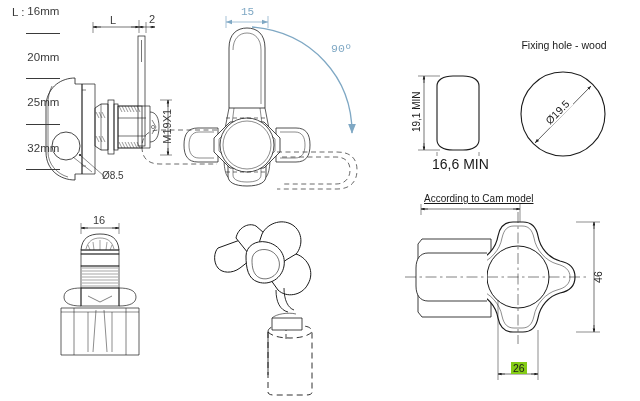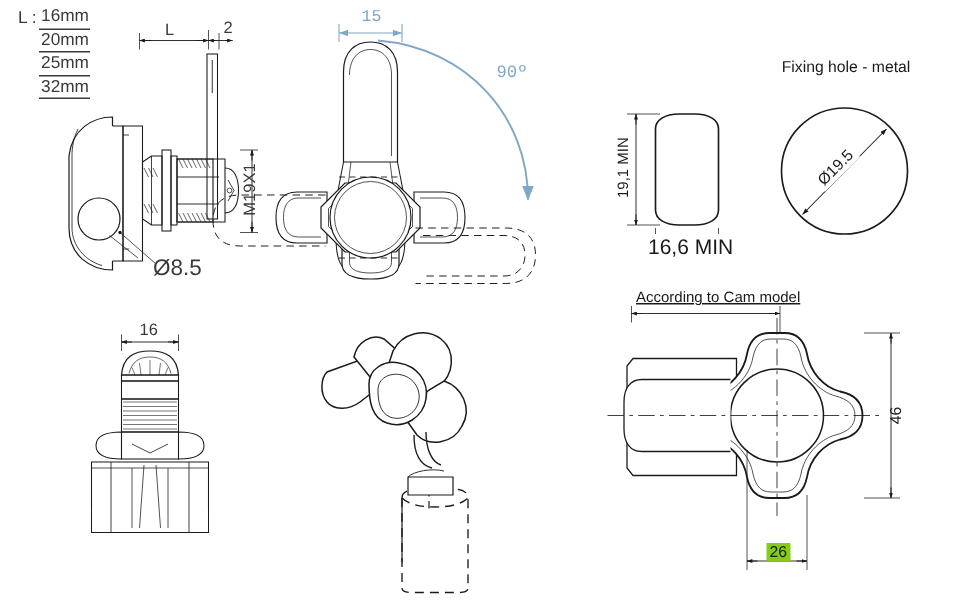--- a/index.html
+++ b/index.html
@@ -5,21 +5,21 @@
   html,body{margin:0;padding:0;background:#ffffff;}
   body{width:640px;height:401px;position:relative;overflow:hidden;
        font-family:"Liberation Sans", sans-serif; color:#1a1a1a;}
   #sheet{position:absolute;inset:0;width:640px;height:401px;}
   .lbl{position:absolute;white-space:pre;line-height:1.15;}
   .ctr{text-align:center;}
   .vert{transform-origin:50% 50%;}
   .blue{color:#7fa8c4;font-family:Liberation Mono, monospace;}
   .lstack{position:absolute;left:12px;top:6px;font-size:11.5px;color:#3a3a3a;}
   .lstack .row{display:flex;justify-content:flex-end;}
-  .lstack .u{border-bottom:1.2px solid #3a3a3a;line-height:1.0;padding:0 1px 1px 1px;margin-bottom:2px;}
+  .lstack .u{border-bottom:1.2px solid #3a3a3a;line-height:1.0;padding:0 1px 15px 1px;margin-bottom:18px;}
   .lprefix{margin-right:2px;}
 </style>
 </head>
 <body>
 
 <svg id="sheet" viewBox="0 0 640 401">
   <defs>
     <marker id="ar" markerWidth="7" markerHeight="7" refX="6" refY="2.2" orient="auto">
       <path d="M0,0 L6,2.2 L0,4.4 z" fill="#1a1a1a"></path>
     </marker>
@@ -343,36 +343,36 @@
       <span class="u">32mm</span>
     </div>
 </div>
 
 <div class="lbl" style="left:110px;top:14px;font-size:11px;color:#3a3a3a;">L</div>
 
 <div class="lbl" style="left:149px;top:13px;font-size:11px;color:#3a3a3a;">2</div>
 
 <div class="lbl vert" style="left:150px;top:120px;font-size:11px;color:#3a3a3a;transform:rotate(-90deg);">M19X1</div>
 
-<div class="lbl" style="left:102px;top:170px;font-size:15px;color:#3a3a3a;text-align:right;">Ø8.5</div>
+<div class="lbl" style="left:102px;top:170px;font-size:10px;color:#3a3a3a;text-align:right;">Ø8.5</div>
 
 <div class="lbl blue" style="left:241px;top:6px;font-size:11px;">15</div>
 
 <div class="lbl blue" style="left:331px;top:42px;font-size:11.5px;">90º</div>
 
 <div class="lbl" style="left:93px;top:214px;font-size:11px;color:#3a3a3a;text-align:center;">16</div>
 
 <div class="lbl ctr" style="left:398px;top:34px;width:120px;font-size:10.5px;color:#1a1a1a;">
 </div>
 
 <div class="lbl vert" style="left:396px;top:106px;font-size:10px;color:#1a1a1a;transform:rotate(-90deg);">19,1 MIN</div>
 
 <div class="lbl" style="left:430px;top:156px;font-size:14px;color:#1a1a1a;background:#fff;padding:0 2px;">16,6 MIN</div>
 
-<div class="lbl ctr" style="left:508px;top:39px;width:112px;font-size:10.5px;color:#1a1a1a;">Fixing hole - metal</div>
+<div class="lbl ctr" style="left:508px;top:39px;width:112px;font-size:10.5px;color:#1a1a1a;">Fixing hole - wood</div>
 
 <div class="lbl" style="left:541px;top:106px;font-size:10.5px;color:#1a1a1a;transform:rotate(-45deg);background:#fff;padding:0 2px;">Ø19.5</div>
 
 <div class="lbl" style="left:424px;top:193px;font-size:10px;color:#1a1a1a;text-decoration:underline;">According to Cam model</div>
 
 <div class="lbl vert" style="left:592px;top:271px;font-size:10.5px;color:#1a1a1a;transform:rotate(-90deg);">46</div>
 
 <div class="lbl" style="left:511px;top:362px;font-size:10.5px;color:#1a1a1a;background:#84cc16;padding:0 2px;">26</div>
 
 </body></html>

